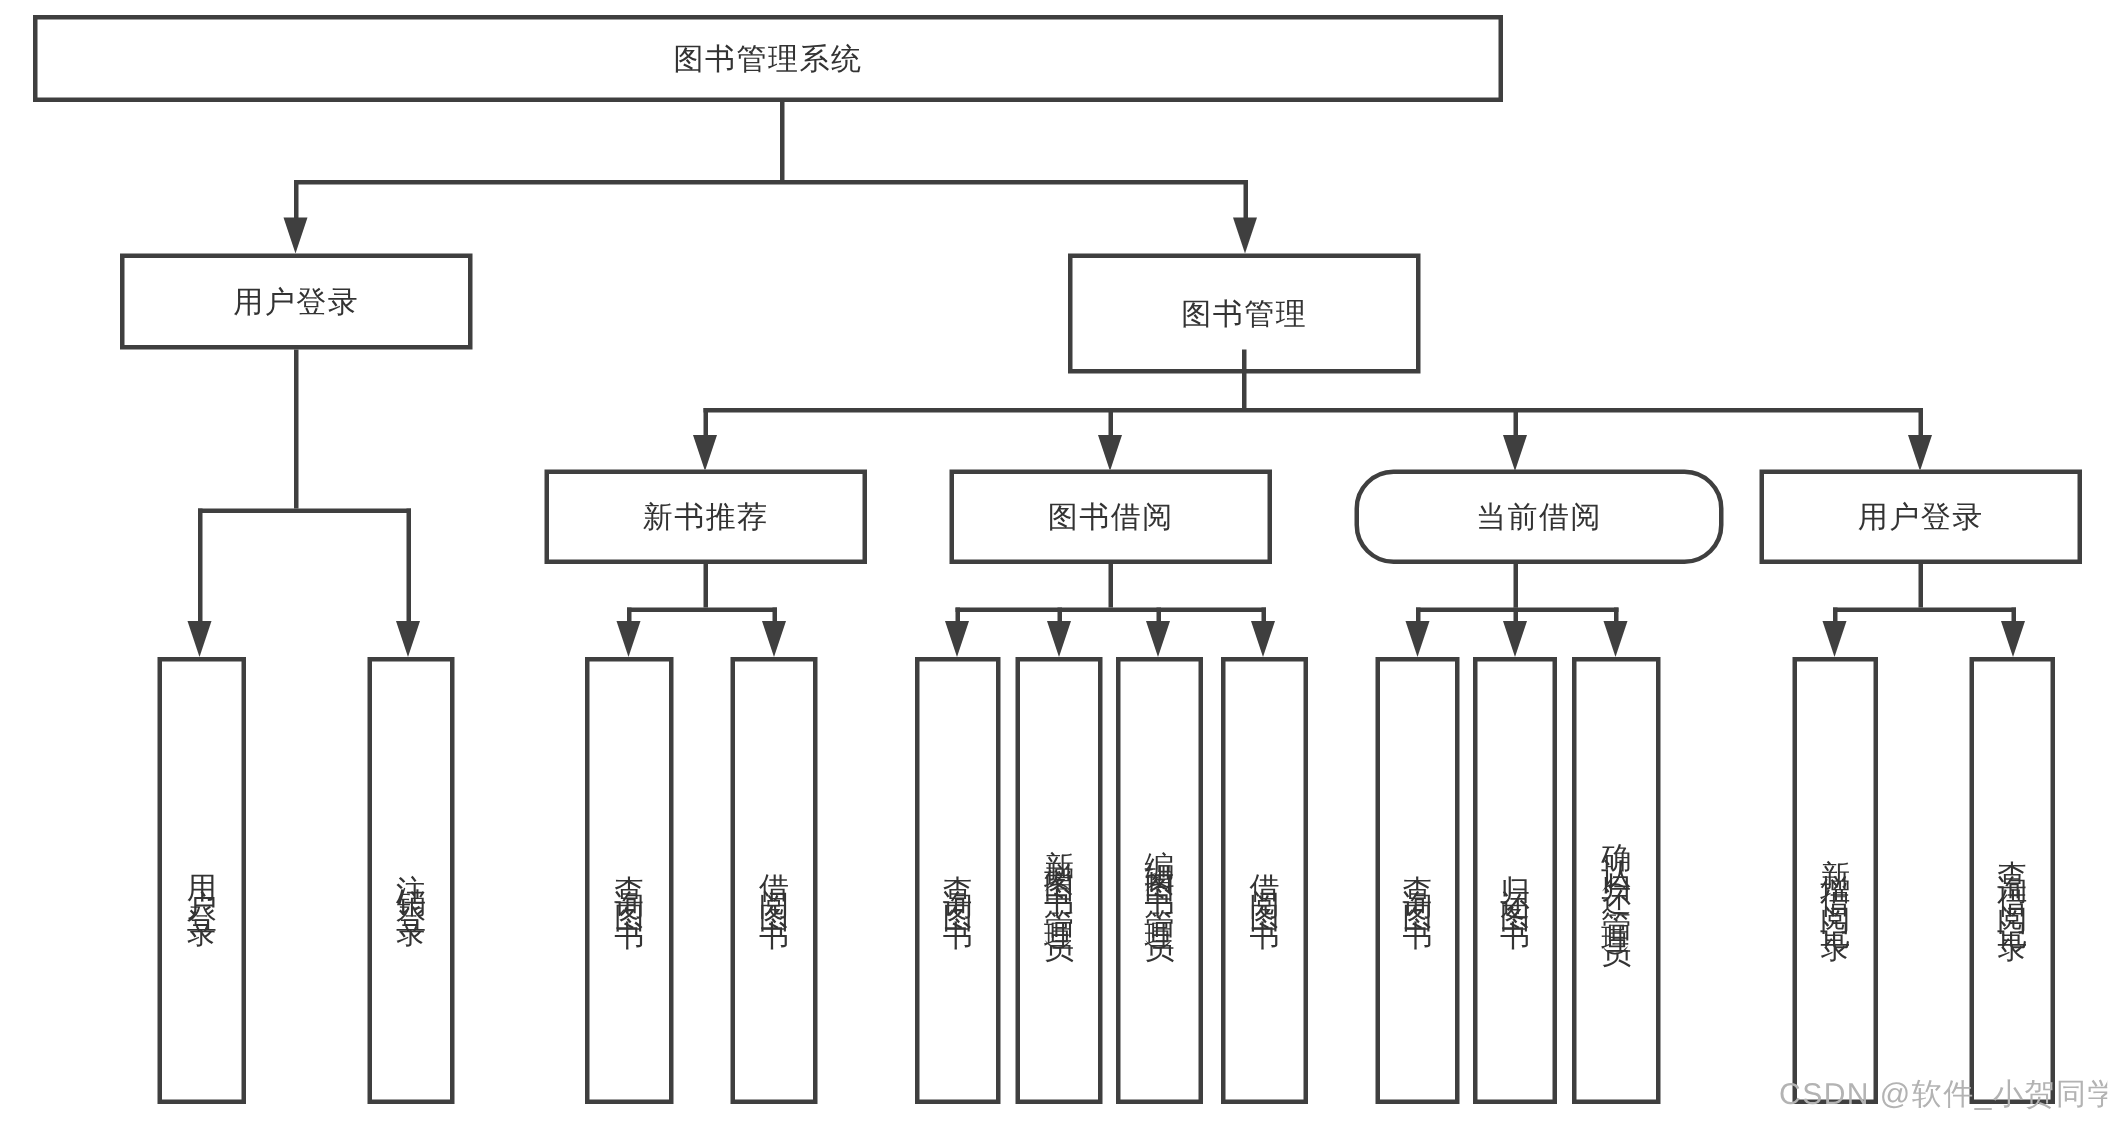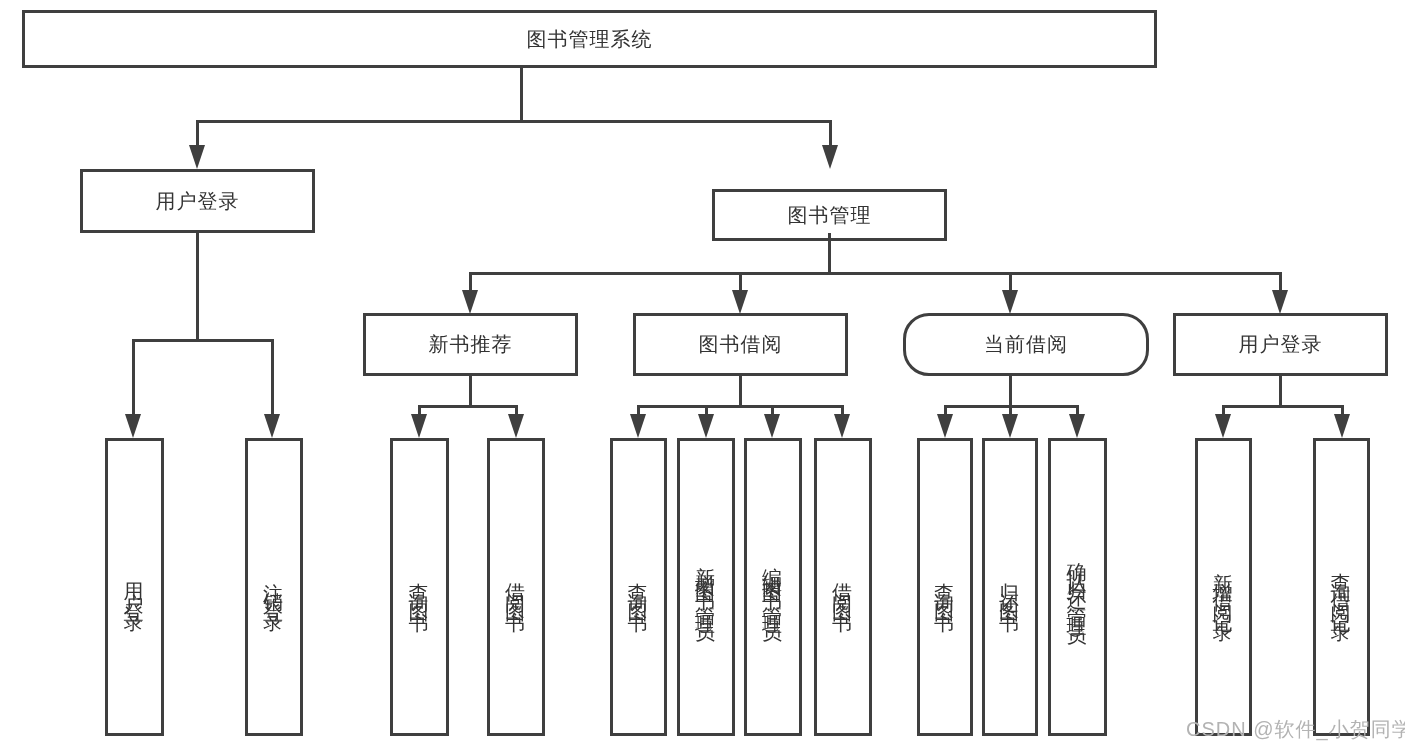--- a/index.html
+++ b/index.html
@@ -45,35 +45,35 @@
     color:#b3b3b3;
     letter-spacing:1px;
     white-space:nowrap;
   }
 </style>
 </head>
 <body>
 
 <div id="canvas">
 
-  <div class="box" style="left:22px; top:10px; width:1135px; height:58px;">
+  <div class="box" style="left:22px; top:10px; width:980px; height:58px;">
     <span>图书管理系统</span>
   </div>
 
   <div class="vline" style="left:519.5px; top:68px; height:52px;"></div>
   <div class="hline" style="left:195.5px; top:120px; width:636px;"></div>
   <div class="vline" style="left:195.5px; top:120px; height:28px;"></div>
   <div class="arrow" style="left:189px; top:145px;"></div>
   <div class="vline" style="left:828.5px; top:120px; height:28px;"></div>
   <div class="arrow" style="left:822px; top:145px;"></div>
 
   <div class="box" style="left:80px; top:169px; width:235px; height:64px;">
     <span>用户登录</span>
   </div>
-  <div class="box" style="left:712px; top:169px; width:235px; height:52px;margin-top:20px;">
+  <div class="box" style="left:712px; top:169px; width:235px; height:80px;">
     <span>图书管理</span>
   </div>
 
   <div class="vline" style="left:195.5px; top:233px; height:106px;"></div>
   <div class="hline" style="left:131.5px; top:339px; width:142px;"></div>
   <div class="vline" style="left:131.5px; top:339px; height:78px;"></div>
   <div class="arrow" style="left:125px; top:414px;"></div>
   <div class="vline" style="left:270.5px; top:339px; height:78px;"></div>
   <div class="arrow" style="left:264px; top:414px;"></div>
 

